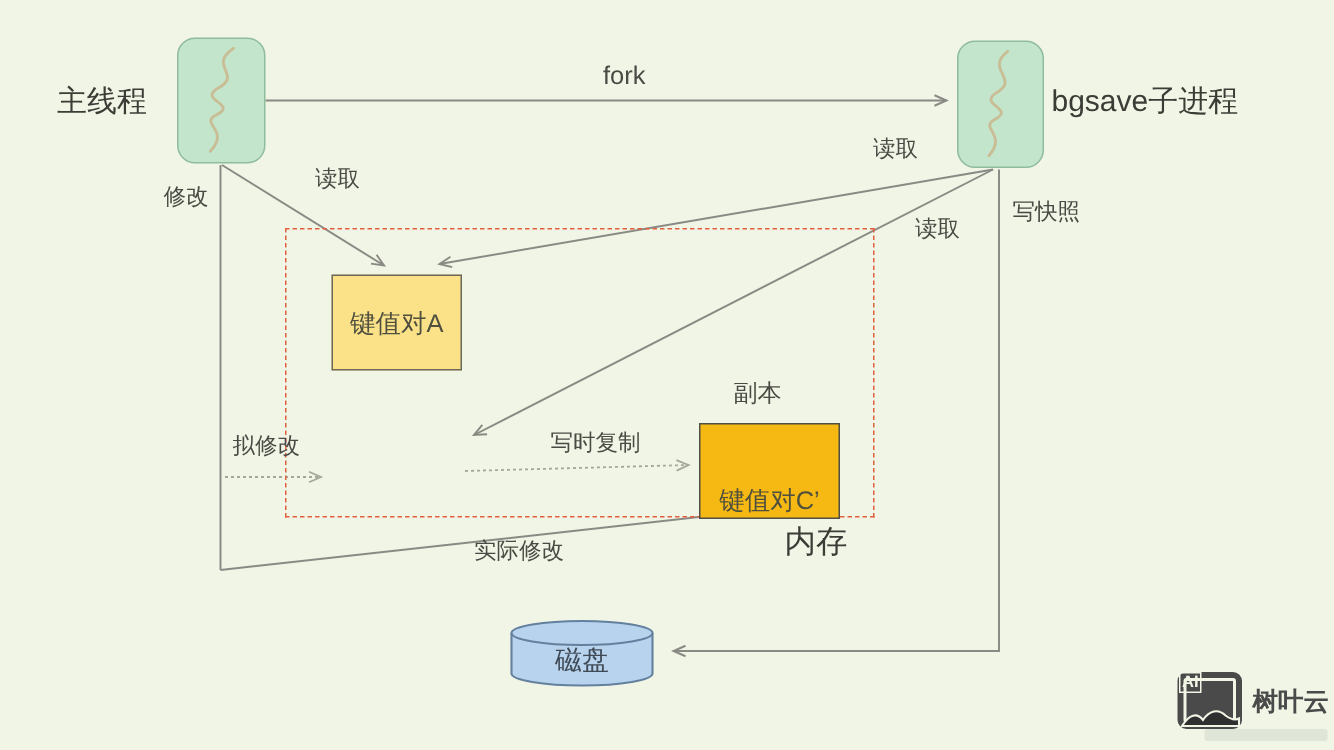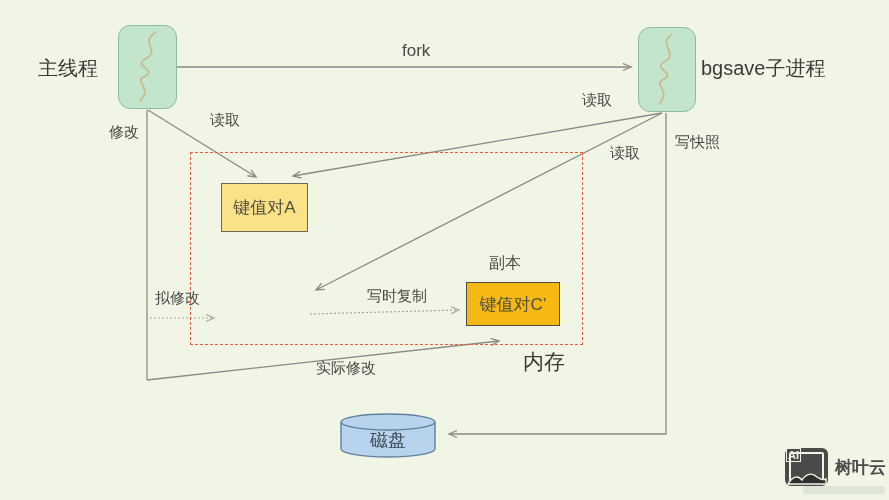--- a/index.html
+++ b/index.html
@@ -105,24 +105,24 @@
   </div>
   <div class="proc" style="left:638px;top:27px;width:58px;height:85px;">
     <svg viewBox="0 0 58 85">
       <path d="M34,6 C18,18 42,25 27,34 C12,43 40,45 25,53 C14,59 34,63 21,78" stroke="#c9bd96" stroke-width="2" fill="none" stroke-linecap="round"></path>
     </svg>
   </div>
 
   <div class="lbl lbl-big" style="left:38px;top:57px;">主线程</div>
   <div class="lbl lbl-big" style="left:701px;top:57px;">bgsave子进程</div>
 
-  <div class="kv" style="left:221px;top:183px;width:87px;height:49px;">
+  <div class="kv" style="left:221px;top:183px;width:87px;height:64px;">
     <span>键值对A</span>
   </div>
-  <div class="kv kv-copy" style="left:466px;top:282px;width:94px;height:44px;">
+  <div class="kv kv-copy" style="left:466px;top:282px;width:94px;height:64px;align-items:flex-end;">
     <span>键值对C’</span>
   </div>
 
   <div class="lbl" style="left:402px;top:42px;font-size:17px;">fork</div>
   <div class="lbl" style="left:210px;top:112px;">读取</div>
   <div class="lbl" style="left:109px;top:124px;">修改</div>
   <div class="lbl" style="left:582px;top:92px;">读取</div>
   <div class="lbl" style="left:610px;top:145px;">读取</div>
   <div class="lbl" style="left:675px;top:134px;">写快照</div>
   <div class="lbl" style="left:155px;top:290px;">拟修改</div>

